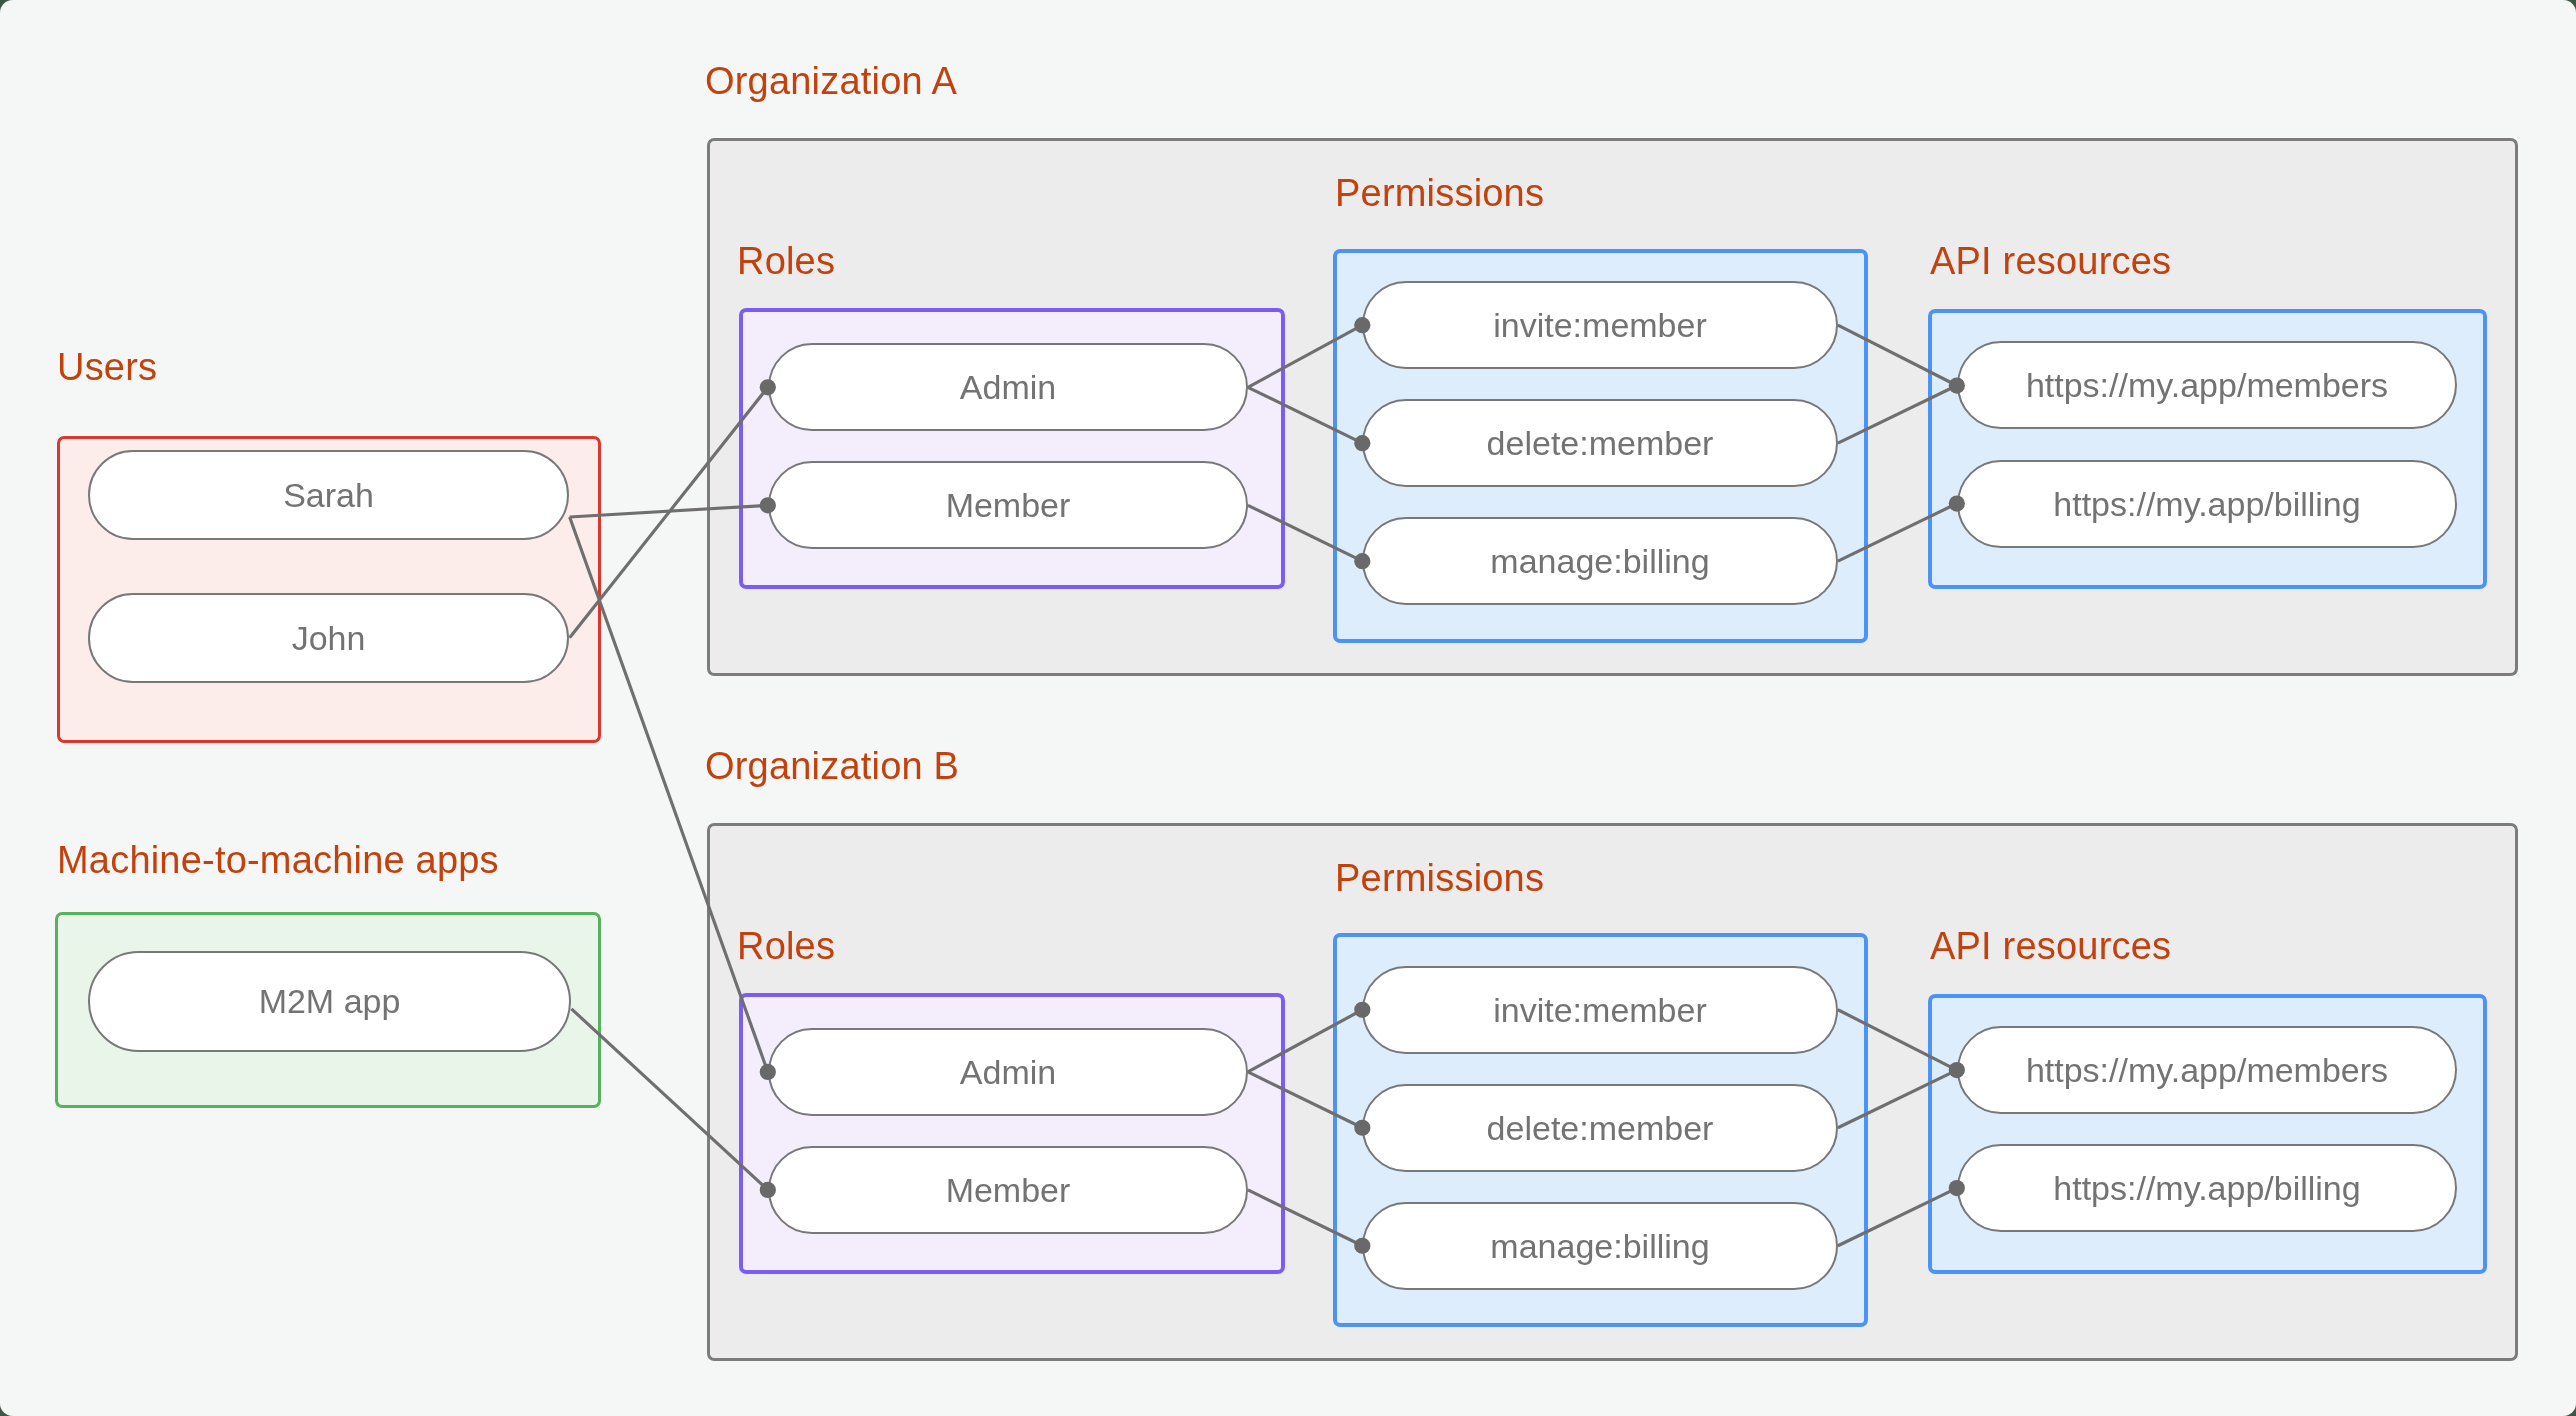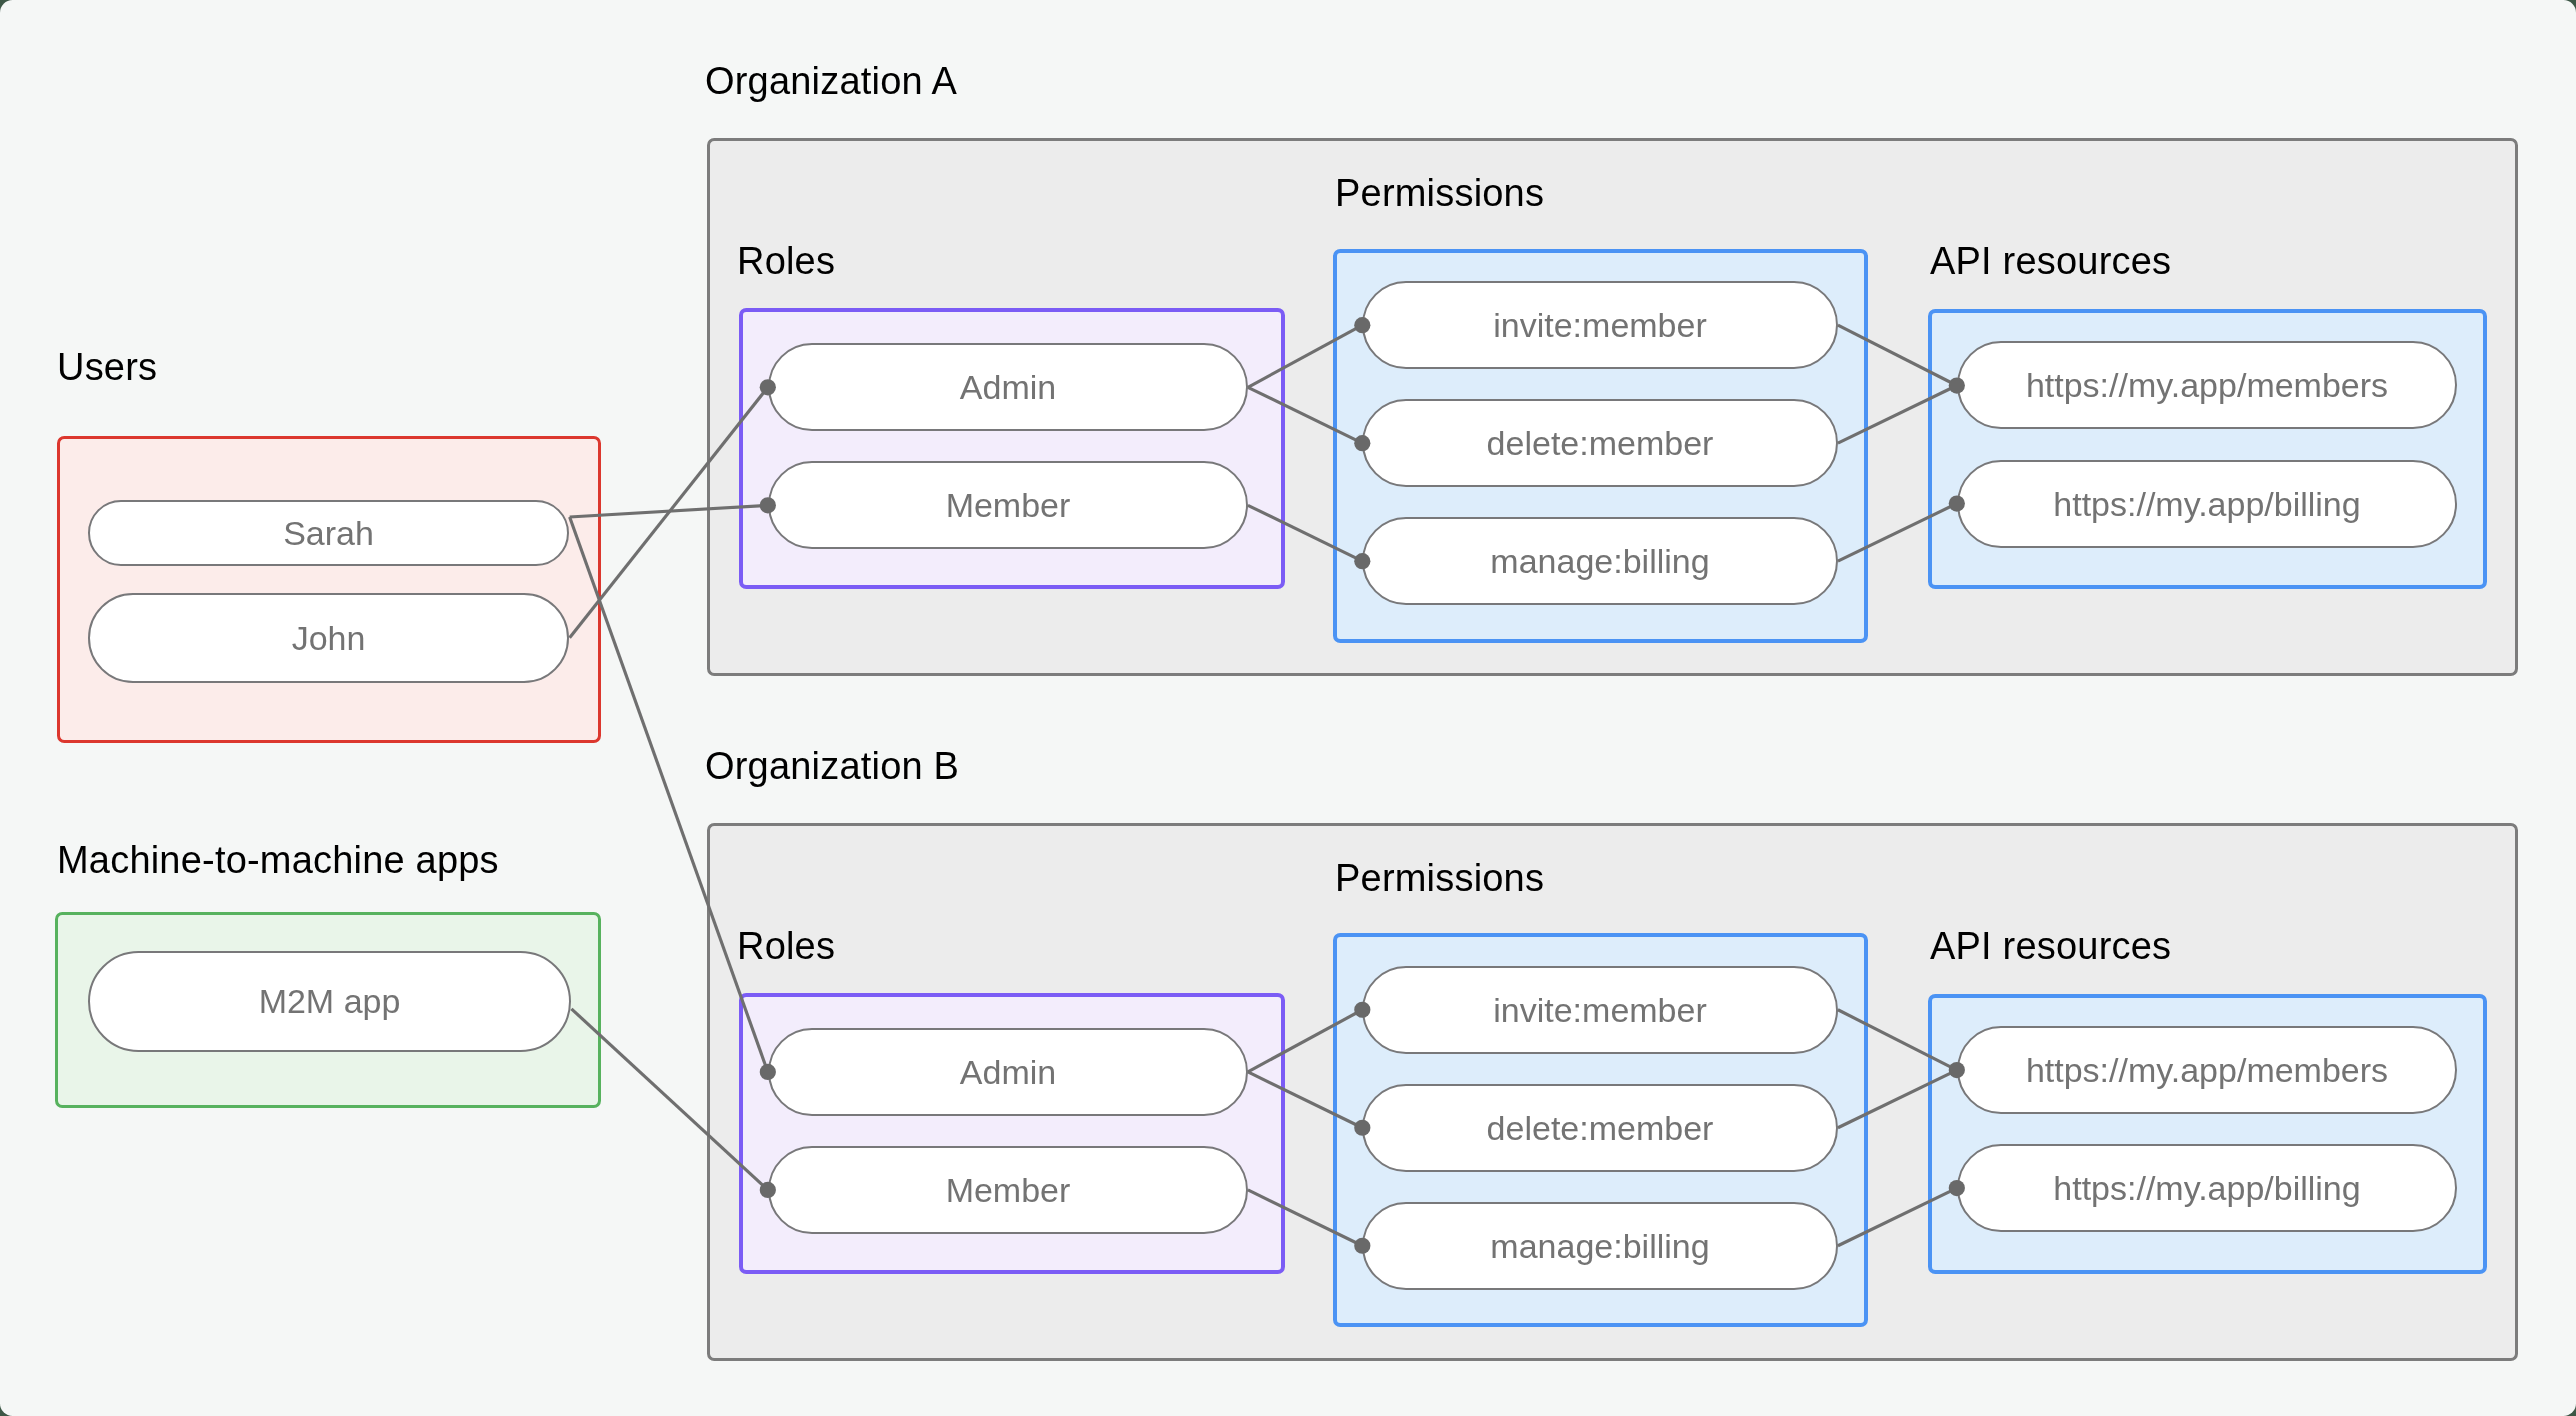--- a/index.html
+++ b/index.html
@@ -13,21 +13,21 @@
     position:relative;
     width:2576px;height:1416px;
     background:#f5f7f6;
     border-radius:12.6px;
     overflow:hidden;
   }
   .sec-label{
     position:absolute;
     font-size:38px;
     line-height:1.1;
-    color:#000000;
+    color:#c2410c;
     white-space:nowrap;
     letter-spacing:0.2px;
   }
   .box{position:absolute;border-radius:7.2px;box-sizing:border-box;}
   .box.red{background:#fcecea;border:3.6px solid #dc372e;}
   .box.green{background:#e9f5e9;border:3.6px solid #57b25e;}
   .box.org{background:#ececec;border:3.6px solid #7c7c7c;}
   .box.purple{background:#f3edfc;border:4.5px solid #7b5cf5;}
   .box.blue{background:#ddedfb;border:4.5px solid #4b93f4;}
   .pill{
@@ -50,21 +50,21 @@
 <body>
 
 <div class="canvas">
 
   <div class="sec-label" style="left:57px;top:347px">Users</div>
   <div class="sec-label" style="left:57px;top:840px">Machine-to-machine apps</div>
   <div class="sec-label" style="left:705px;top:61px">Organization A</div>
   <div class="sec-label" style="left:705px;top:746px">Organization B</div>
 
   <div class="box red" style="left:57px;top:436px;width:544px;height:307px"></div>
-  <div class="pill" style="left:88px;top:500px;width:481px;height:66px">
+  <div class="pill" style="left:88px;top:450px;width:481px;height:90px">
       <span>Sarah</span>
     </div>
   <div class="pill" style="left:88px;top:593px;width:481px;height:90px">
       <span>John</span>
     </div>
 
   <div class="box green" style="left:55px;top:912px;width:546px;height:196px"></div>
   <div class="pill" style="left:88px;top:951px;width:483px;height:101px">
       <span>M2M app</span>
     </div>

